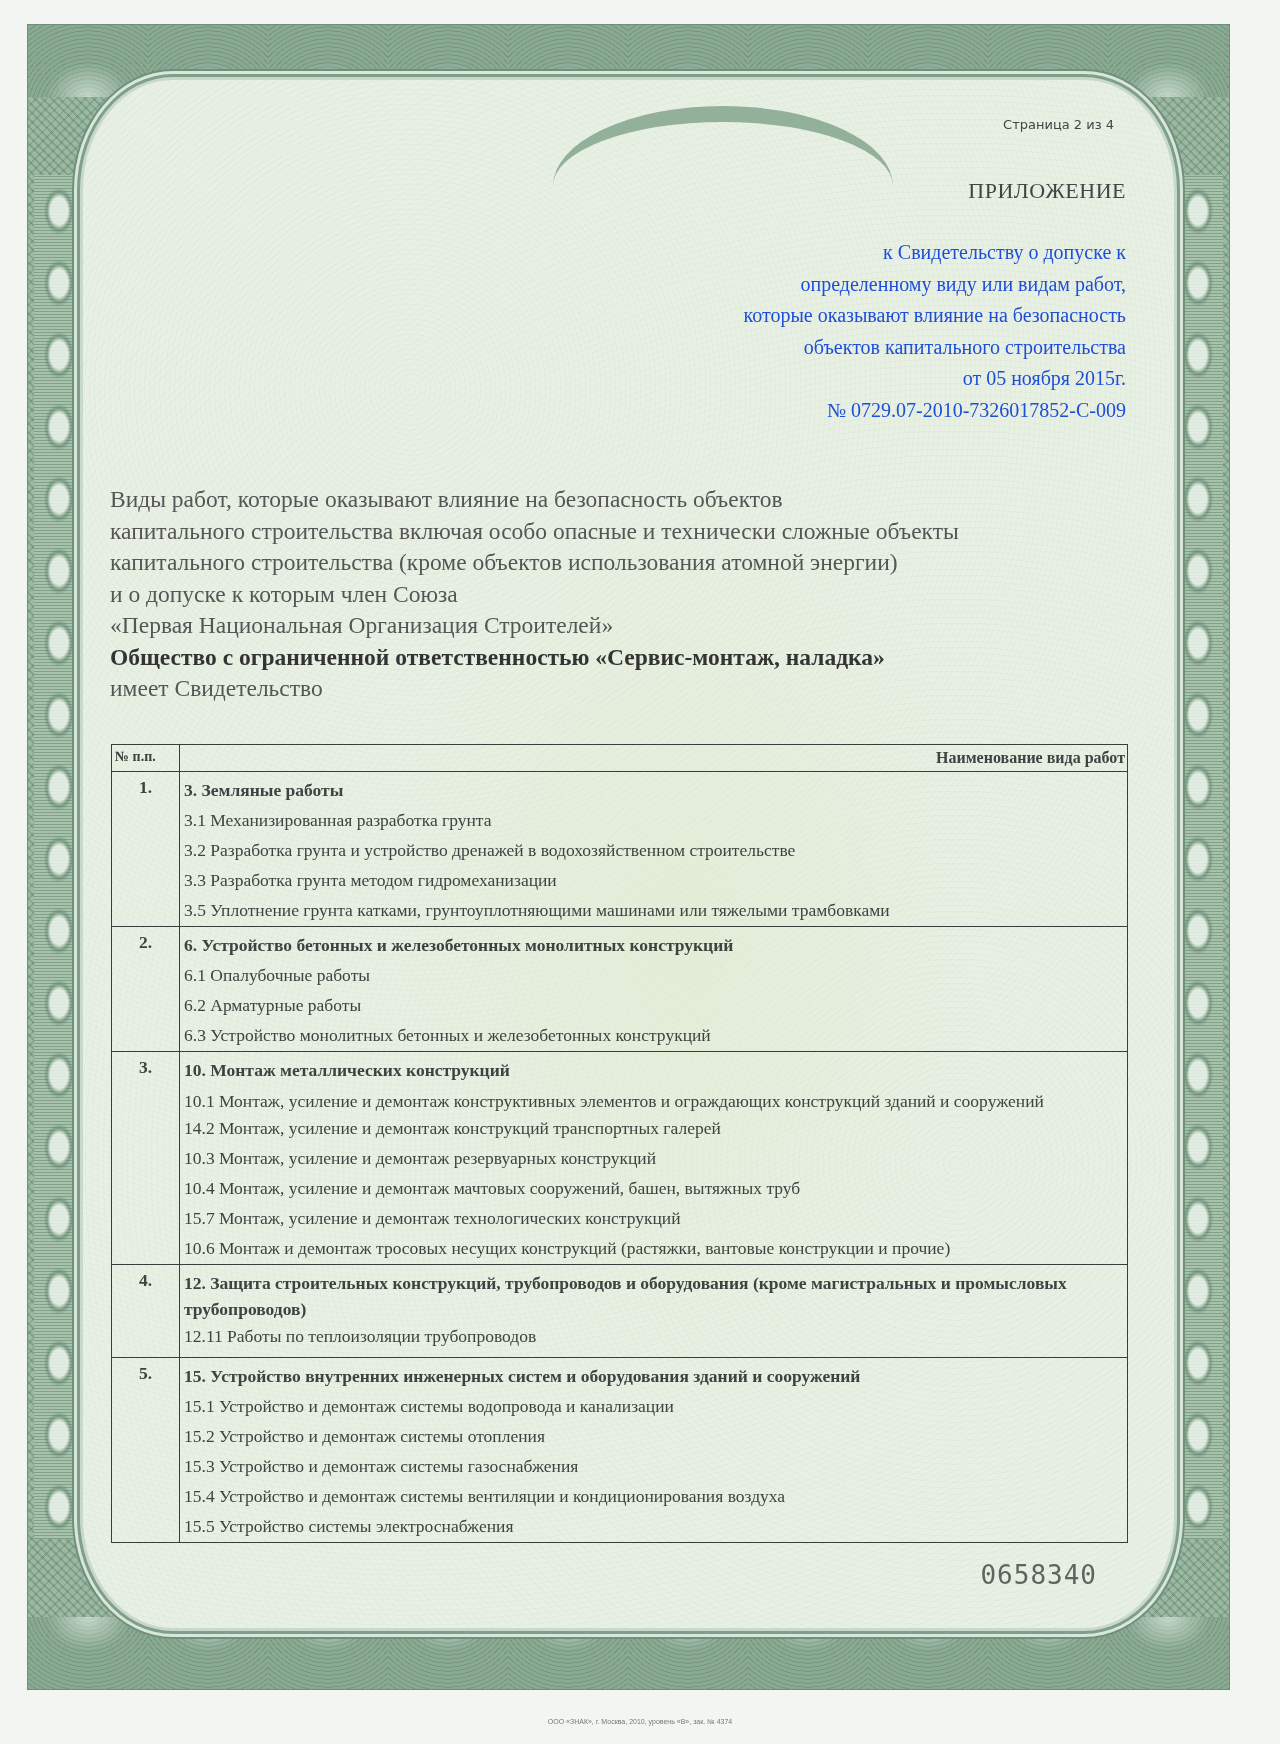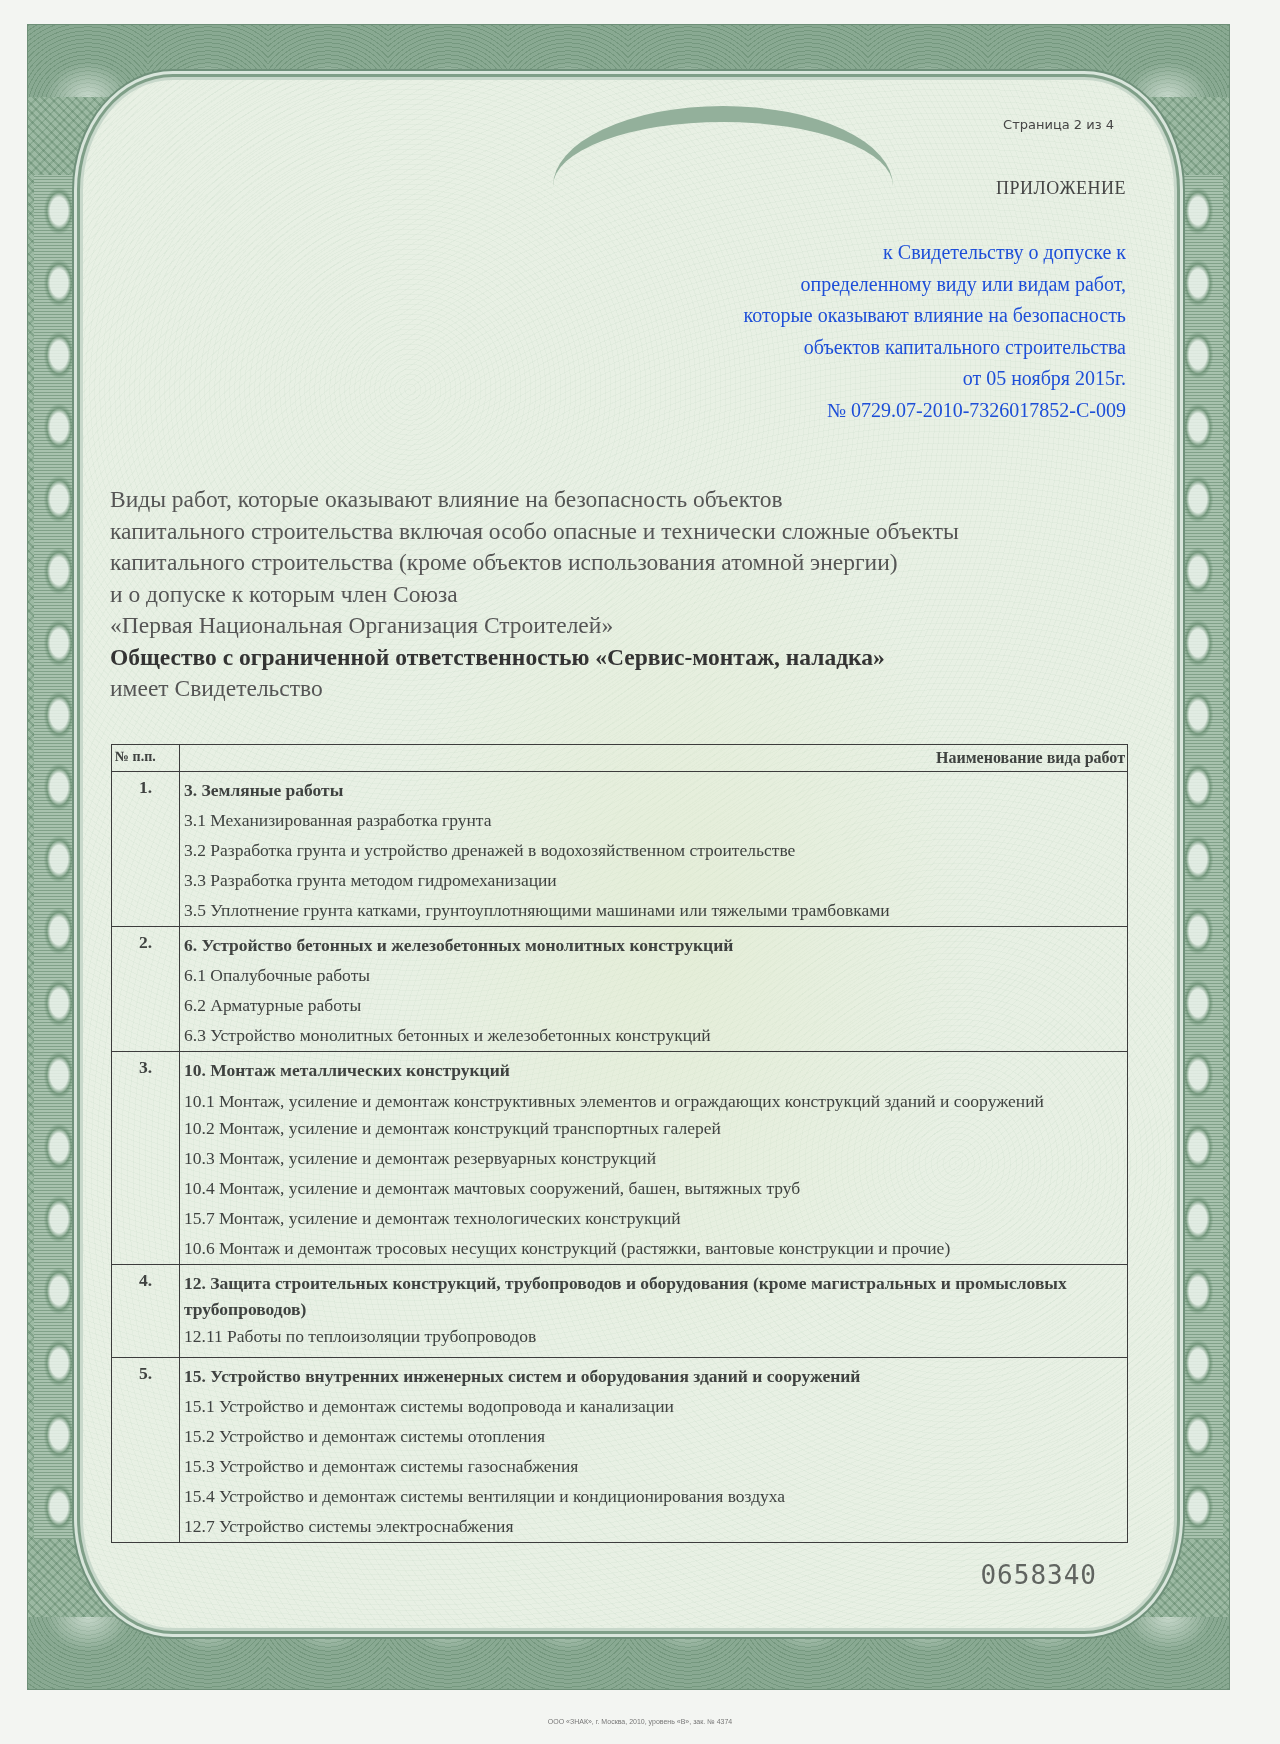--- a/index.html
+++ b/index.html
@@ -60,21 +60,21 @@
       position: absolute; left: 0; width: 1280px; top: 1718px;
       text-align: center; font-family: "Liberation Sans", sans-serif; font-size: 7px; color: #777;
     }
     
     .content { position: absolute; left: 0; top: 0; width: 1280px; height: 1744px; }
     .page-num {
       position: absolute; right: 166px; top: 117px;
       font-family: "DejaVu Sans", sans-serif; font-size: 13px; color: #444;
     }
     .appendix-title {
-      position: absolute; right: 154px; top: 178px; font-size: 18px; color: #444; letter-spacing: 0.5px;
+      position: absolute; right: 154px; top: 178px; font-size: 22px; color: #444; letter-spacing: 0.5px;
     }
     .ref-block {
       position: absolute; right: 154px; top: 237px; text-align: right;
       font-size: 20px; line-height: 31.5px; color: #1d4ed8;
     }
     .heading {
       position: absolute; left: 110px; width: 1020px; top: 484px; 
       font-size: 23.5px; line-height: 31.5px; color: #555;
     }
     .heading .org { font-weight: bold; color: #333; }
@@ -159,21 +159,21 @@
           <div class="item">6.2  Арматурные работы</div>
           <div class="item">6.3  Устройство монолитных бетонных и железобетонных конструкций</div>
         </td>
       </tr>
 
       <tr>
         <td class="num">3.</td>
         <td>
           <div class="group-title">10.  Монтаж металлических конструкций</div>
           <div class="item wrap">10.1  Монтаж, усиление и демонтаж конструктивных элементов и ограждающих конструкций зданий и сооружений</div>
-          <div class="item">10.2  Монтаж, усиление и демонтаж конструкций транспортных галерей</div>
+          <div class="item">14.2  Монтаж, усиление и демонтаж конструкций транспортных галерей</div>
           <div class="item">10.3  Монтаж, усиление и демонтаж резервуарных конструкций</div>
           <div class="item">10.4  Монтаж, усиление и демонтаж мачтовых сооружений, башен, вытяжных труб</div>
           <div class="item">15.7  Монтаж, усиление и демонтаж технологических конструкций</div>
           <div class="item">10.6  Монтаж и демонтаж тросовых несущих конструкций (растяжки, вантовые конструкции и прочие)</div>
         </td>
       </tr>
 
       <tr>
         <td class="num">4.</td>
         <td>
@@ -183,21 +183,21 @@
       </tr>
 
       <tr>
         <td class="num">5.</td>
         <td>
           <div class="group-title">15.  Устройство внутренних инженерных систем и оборудования зданий и сооружений</div>
           <div class="item">15.1  Устройство и демонтаж системы водопровода и канализации</div>
           <div class="item">15.2  Устройство и демонтаж системы отопления</div>
           <div class="item">15.3  Устройство и демонтаж системы газоснабжения</div>
           <div class="item">15.4  Устройство и демонтаж системы вентиляции и кондиционирования воздуха</div>
-          <div class="item">12.7  Устройство системы электроснабжения</div>
+          <div class="item">15.5  Устройство системы электроснабжения</div>
         </td>
       </tr>
     </tbody>
   </table>
 
   <div class="serial">0658340</div>
 </div>
 
 <div class="imprint">ООО «ЗНАК», г. Москва, 2010, уровень «В», зак. № 4374</div>
 

